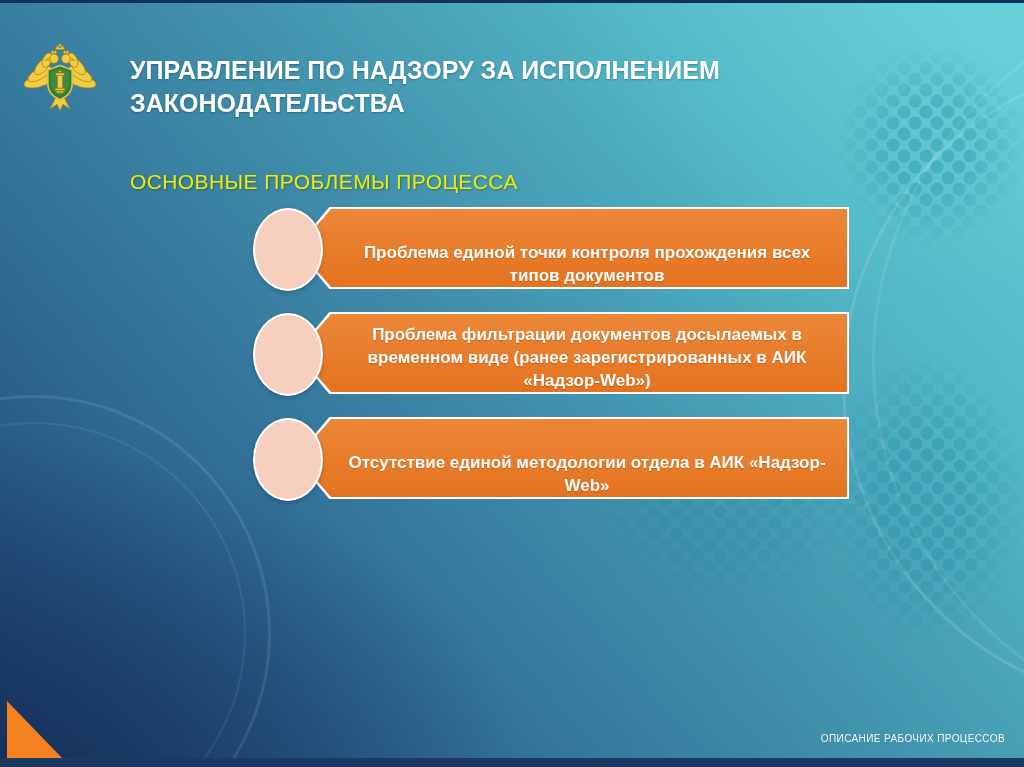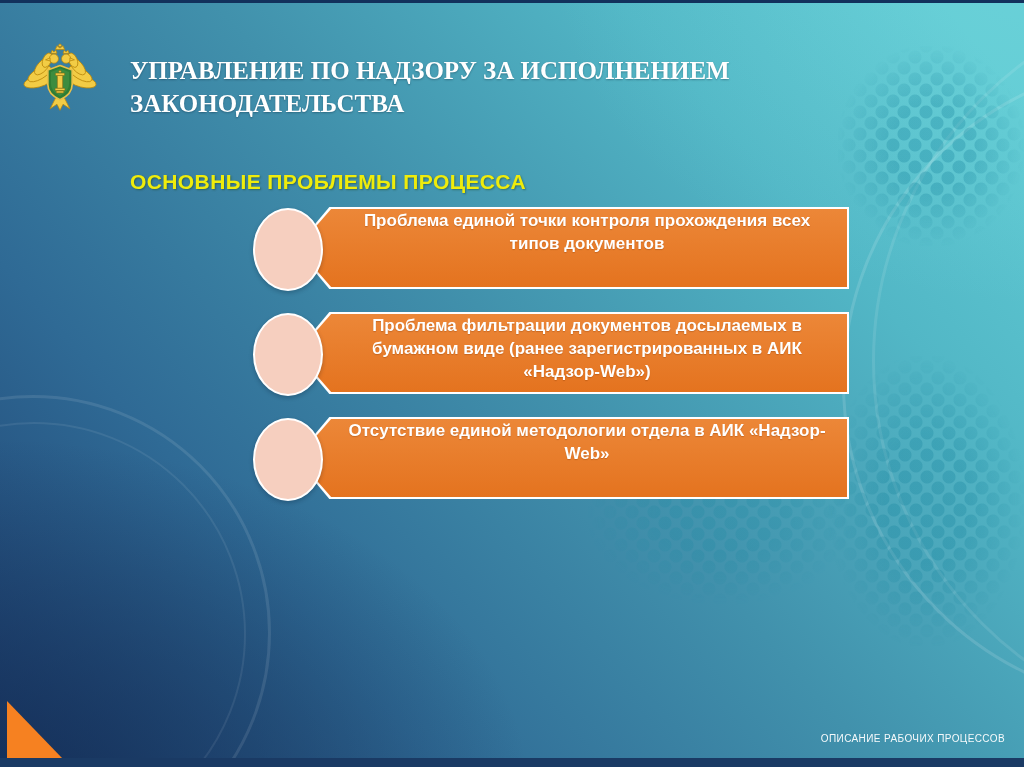--- a/index.html
+++ b/index.html
@@ -35,46 +35,45 @@
   .dots1{left:838px;top:46px;width:186px;height:200px;}
   .dots2{left:828px;top:356px;width:196px;height:290px;}
   .dots3{left:588px;top:424px;width:270px;height:180px;opacity:.7;}
 
   .emblem{position:absolute;left:22px;top:42px;width:76px;height:82px;}
 
   .title{
     position:absolute;left:130px;top:54px;width:830px;
     color:#FFFFFF;font-weight:bold;font-size:25px;line-height:33px;
     text-shadow:0 1px 2px rgba(0,30,50,0.35);
-    font-family:Liberation Serif, serif;
   }
   .subtitle{
     position:absolute;left:130px;top:170px;
-    color:#EFEC0B;font-weight:bold;font-size:21px;letter-spacing:0.4px;
+    color:#EFEC0B;font-weight:normal;font-size:21px;letter-spacing:0.4px;
     text-shadow:1px 1px 2px rgba(30,60,20,0.45);
   }
 
   #banners{position:absolute;left:253px;top:207px;width:596px;}
   .row{position:relative;height:82px;margin-bottom:23px;}
   .bullet-circle{
     position:absolute;left:0;top:1px;width:66px;height:79px;z-index:2;
     border-radius:50%;background:#F6CFBF;border:2px solid #FFFFFF;
     box-shadow:0 2px 4px rgba(0,20,40,0.25);
   }
   .shape{
     position:absolute;left:42px;top:0;width:554px;height:82px;z-index:1;
     clip-path:polygon(0 50%, 6.2% 0, 100% 0, 100% 100%, 6.2% 100%);
     background:#FFFFFF;
     filter:drop-shadow(0 3px 3px rgba(0,20,40,0.30));
   }
   .shape-fill{
     position:absolute;inset:2px;
     clip-path:polygon(0 50%, 6.2% 0, 100% 0, 100% 100%, 6.2% 100%);
     background:linear-gradient(180deg,#EC8738 0%,#E4731F 100%);
-    display:flex;align-items:flex-start;justify-content:center;
+    display:flex;align-items:flex-end;justify-content:center;
   }
   .shape-text{
     padding:0 18px 0 48px;text-align:center;
     color:#FFFFFF;font-weight:bold;font-size:17px;line-height:23px;
     text-shadow:0 1px 1px rgba(120,50,0,0.30);
   }
 
   .footer{
     position:absolute;right:19px;top:733px;
     color:#FFFFFF;font-size:10px;letter-spacing:0.4px;opacity:0.95;
@@ -143,21 +142,21 @@
       <div class="shape">
         <div class="shape-fill">
           <div class="shape-text">Проблема единой точки контроля прохождения всех типов документов</div>
         </div>
       </div>
     </div>
     <div class="row">
       <div class="bullet-circle"></div>
       <div class="shape">
         <div class="shape-fill">
-          <div class="shape-text">Проблема фильтрации документов досылаемых в бумажном виде (ранее зарегистрированных в АИК «Надзор-Web»)</div>
+          <div class="shape-text">Проблема фильтрации документов досылаемых в временном виде (ранее зарегистрированных в АИК «Надзор-Web»)</div>
         </div>
       </div>
     </div>
     <div class="row">
       <div class="bullet-circle"></div>
       <div class="shape">
         <div class="shape-fill">
           <div class="shape-text">Отсутствие единой методологии отдела в АИК «Надзор-Web»</div>
         </div>
       </div>

